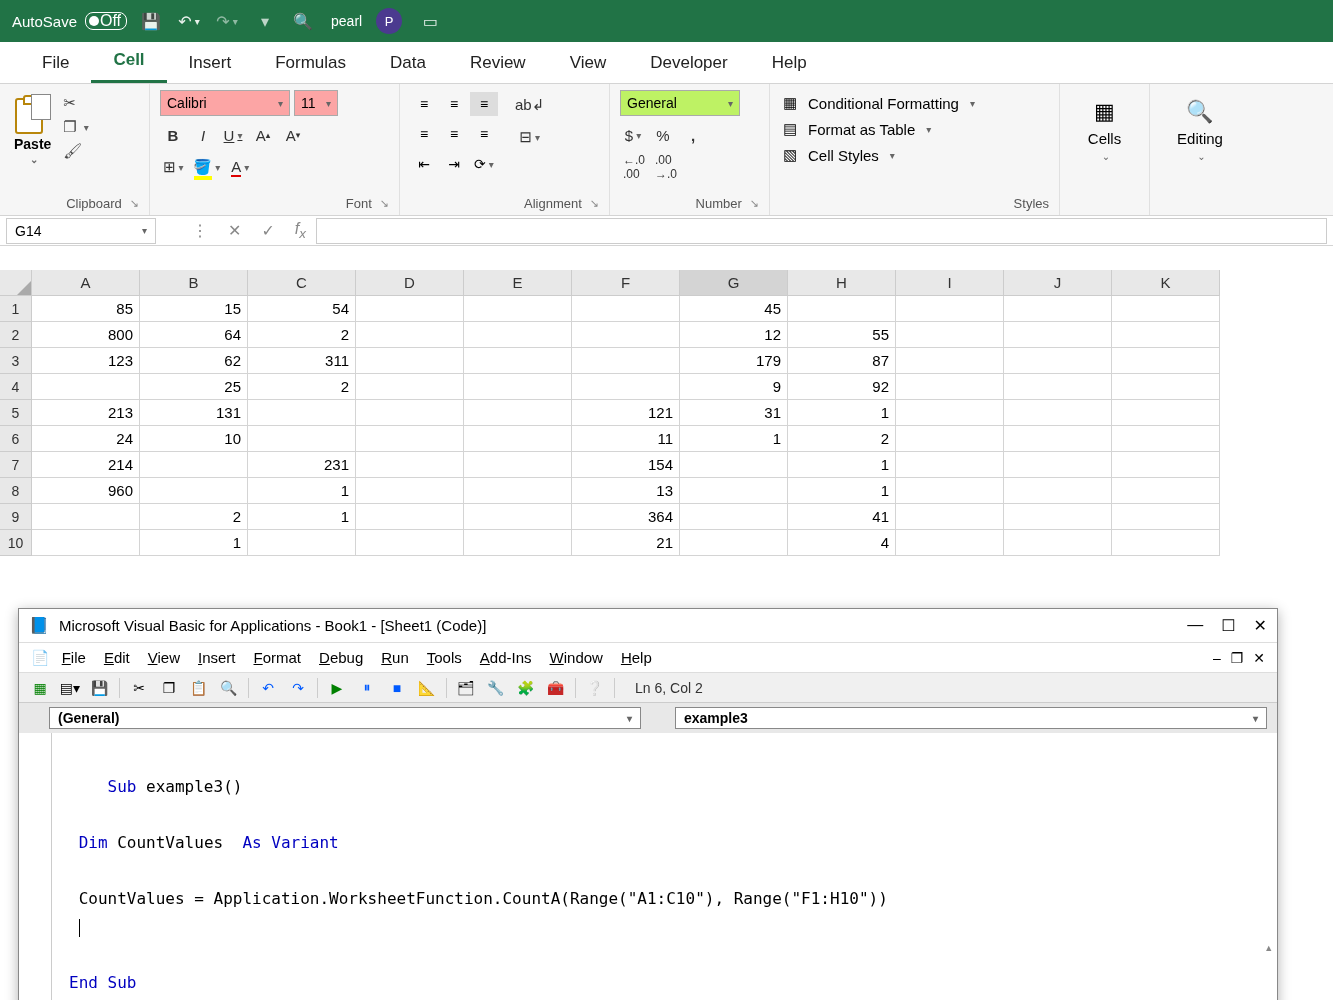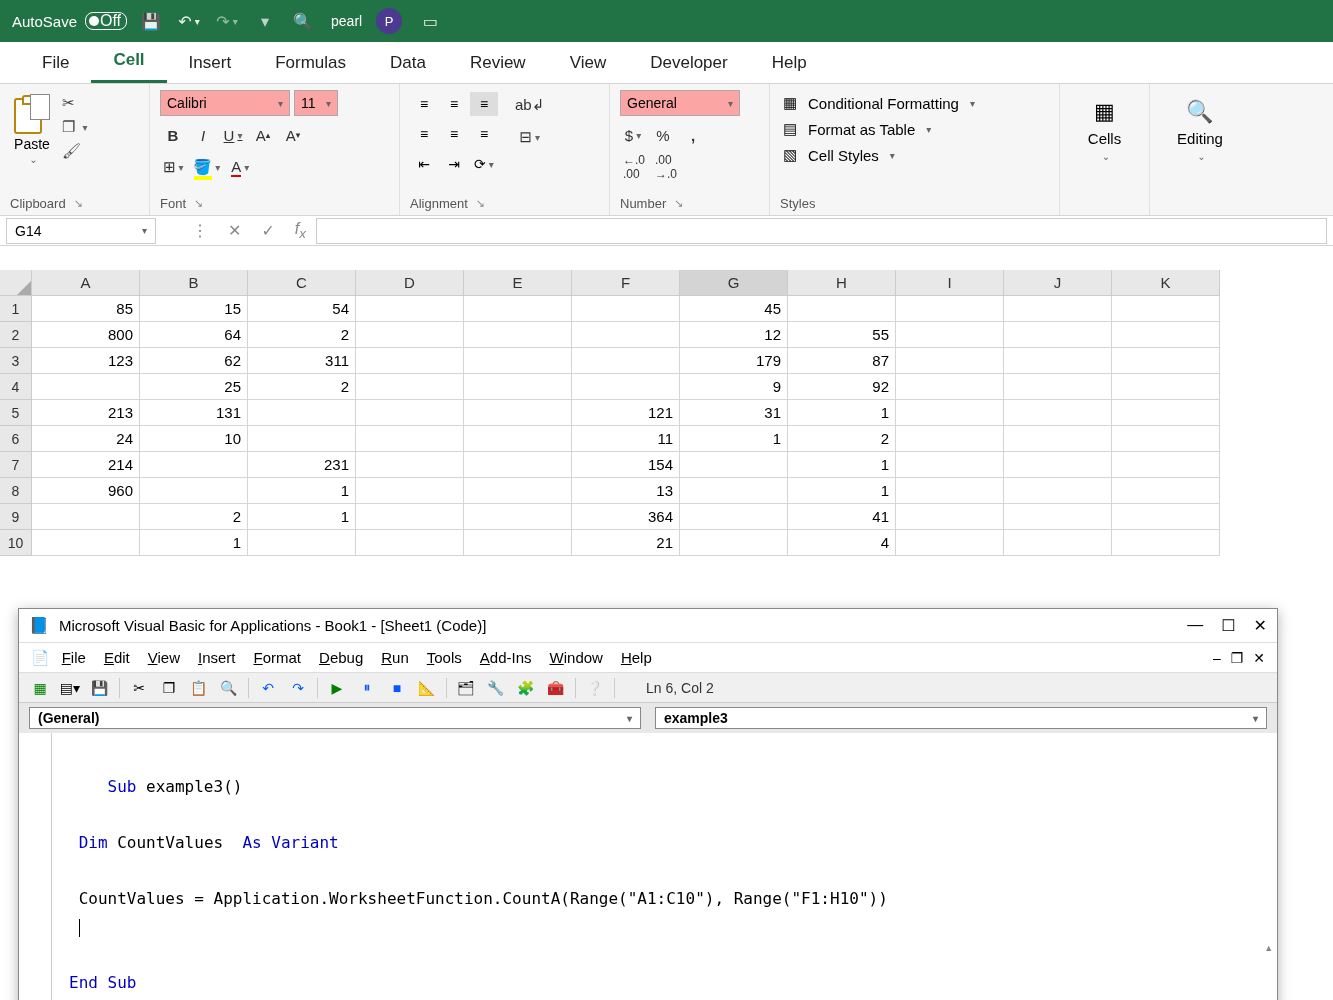--- a/index.html
+++ b/index.html
@@ -16,26 +16,26 @@
 .avatar { width: 26px; height: 26px; background: #4b3a8f; border-radius: 50%; display: flex; align-items: center; justify-content: center; font-size: 13px; }
 
 
 .ribbon-tabs { height: 42px; display: flex; align-items: flex-end; gap: 0; padding-left: 20px; border-bottom: 1px solid #d4d4d4; background: #fff; }
 .ribbon-tab { padding: 10px 22px; font-size: 17px; color: #222; cursor: pointer; }
 .ribbon-tab.active { color: #217346; font-weight: 600; border-bottom: 3px solid #217346; }
 
 
 .ribbon { height: 132px; background: #f6f6f6; border-bottom: 1px solid #d4d4d4; display: flex; }
 .ribbon-group { border-right: 1px solid #e0e0e0; padding: 6px 10px 2px; display: flex; flex-direction: column; justify-content: space-between; }
-.ribbon-group-label { text-align: center; font-size: 13px; color: #555; padding: 2px 0; display: flex; justify-content: flex-start; align-items: center; gap: 8px; }
+.ribbon-group-label { text-align: center; font-size: 13px; color: #555; padding: 2px 0; display: flex; justify-content: flex-end; align-items: center; gap: 8px; }
 .dlg-launcher { font-size: 11px; color: #888; }
 .group-body { display: flex; gap: 8px; align-items: flex-start; flex: 1; }
 
 
-.paste-btn { display: flex; flex-direction: column; align-items: center; gap: 2px; font-size: 14px; padding: 4px; }
+.paste-btn { display: flex; flex-direction: column; align-items: center; gap: 2px; font-size: 14px; padding: 4px; font-weight: bold; }
 .paste-icon { width: 36px; height: 40px; position: relative; }
 .clipboard-shape { width: 28px; height: 36px; border: 2px solid #b8860b; border-radius: 3px; position: absolute; left: 0; top: 4px; background: #fff; }
 .clipboard-shape::before { content: ''; position: absolute; top: -5px; left: 6px; width: 12px; height: 6px; border: 2px solid #b8860b; border-radius: 3px 3px 0 0; background: #fff; }
 .doc-shape { width: 20px; height: 26px; background: #fff; border: 1.5px solid #888; position: absolute; right: 0; top: 0; }
 .mini-icons { display: flex; flex-direction: column; gap: 6px; padding-top: 4px; }
 .mini-row { display: flex; align-items: center; gap: 4px; font-size: 15px; color: #444; }
 
 
 .font-controls { display: flex; flex-direction: column; gap: 6px; }
 .font-row { display: flex; gap: 4px; align-items: center; }
@@ -48,21 +48,21 @@
 .fill-swatch { position: absolute; bottom: 0; left: 3px; width: 18px; height: 4px; background: #ffff00; }
 
 
 .align-controls { display: flex; flex-direction: column; gap: 6px; padding-top: 2px; }
 .align-row { display: flex; gap: 2px; }
 .align-btn { width: 28px; height: 24px; display: flex; align-items: center; justify-content: center; font-size: 14px; }
 .wrap-col { display: flex; flex-direction: column; gap: 6px; padding-top: 2px; margin-left: 6px; }
 
 
 .num-controls { display: flex; flex-direction: column; gap: 6px; }
-.num-select { border: 1px solid #aaa; background: #fca5a5; height: 26px; width: 120px; padding: 0 6px; font-size: 14px; display: flex; align-items: center; justify-content: space-between; }
+.num-select { border: 1px solid #aaa; background: #bef264; height: 26px; width: 120px; padding: 0 6px; font-size: 14px; display: flex; align-items: center; justify-content: space-between; }
 
 
 .styles-controls { display: flex; flex-direction: column; gap: 8px; padding-top: 4px; }
 .style-item { display: flex; align-items: center; gap: 8px; font-size: 15px; }
 .style-icon { width: 20px; height: 18px; display: flex; align-items: center; justify-content: center; }
 
 
 .big-btn { display: flex; flex-direction: column; align-items: center; gap: 4px; padding: 8px 14px; font-size: 15px; }
 .big-btn-icon { width: 32px; height: 28px; display: flex; align-items: center; justify-content: center; font-size: 22px; }
 
@@ -89,23 +89,23 @@
 .vba-title-icon { font-size: 16px; }
 .vba-title-text { flex: 1; font-size: 15px; }
 .vba-title-btns { display: flex; gap: 18px; font-size: 16px; }
 .vba-menu { height: 30px; display: flex; align-items: center; gap: 18px; padding: 0 12px; font-size: 15px; border-bottom: 1px solid #ddd; }
 .vba-menu-item { cursor: pointer; }
 .vba-menu u { text-decoration: underline; }
 .vba-doc-btns { margin-left: auto; display: flex; gap: 10px; font-size: 14px; }
 .vba-toolbar { height: 30px; background: #f0f0f0; display: flex; align-items: center; gap: 8px; padding: 0 10px; border-bottom: 1px solid #ccc; font-size: 14px; }
 .vba-tool { width: 22px; height: 22px; display: flex; align-items: center; justify-content: center; }
 .vba-tool-sep { width: 1px; height: 20px; background: #ccc; }
-.vba-pos { font-size: 14px; color: #333; margin-left: 23px; }
+.vba-pos { font-size: 14px; color: #333; margin-left: 12px; }
 .vba-dropdowns { height: 30px; display: flex; padding: 4px 10px; gap: 14px; background: #e8e8e8; }
-.vba-dd { flex: 1; border: 1px solid #888; background: #fff; display: flex; align-items: center; justify-content: space-between; padding: 0 8px; font-size: 14px; font-weight: bold; }
+.vba-dd { flex: 1; border: 1px solid #888; background: #fff; display: flex; align-items: center; justify-content: space-between; padding: 0 8px; font-size: 14px; font-weight: bold; margin-left: 20px; }
 .vba-code { padding: 12px 20px 20px 50px; font-family: Consolas, monospace; font-size: 16px; line-height: 28px; position: relative; white-space: pre; }
 .vba-code .kw { color: #0000c0; }
 .vba-cursor { display: inline-block; width: 1px; height: 18px; background: #000; vertical-align: middle; }
 .vba-left-border { position: absolute; left: 32px; top: 0; bottom: 0; width: 1px; background: #ccc; }
 .vba-scroll-hint { position: absolute; right: 4px; top: 200px; font-size: 14px; color: #888; display: flex; flex-direction: column; }
 
 .caret { font-size: 10px; color: #666; margin-left: 3px; }
 </style>
 </head>
 <body>

